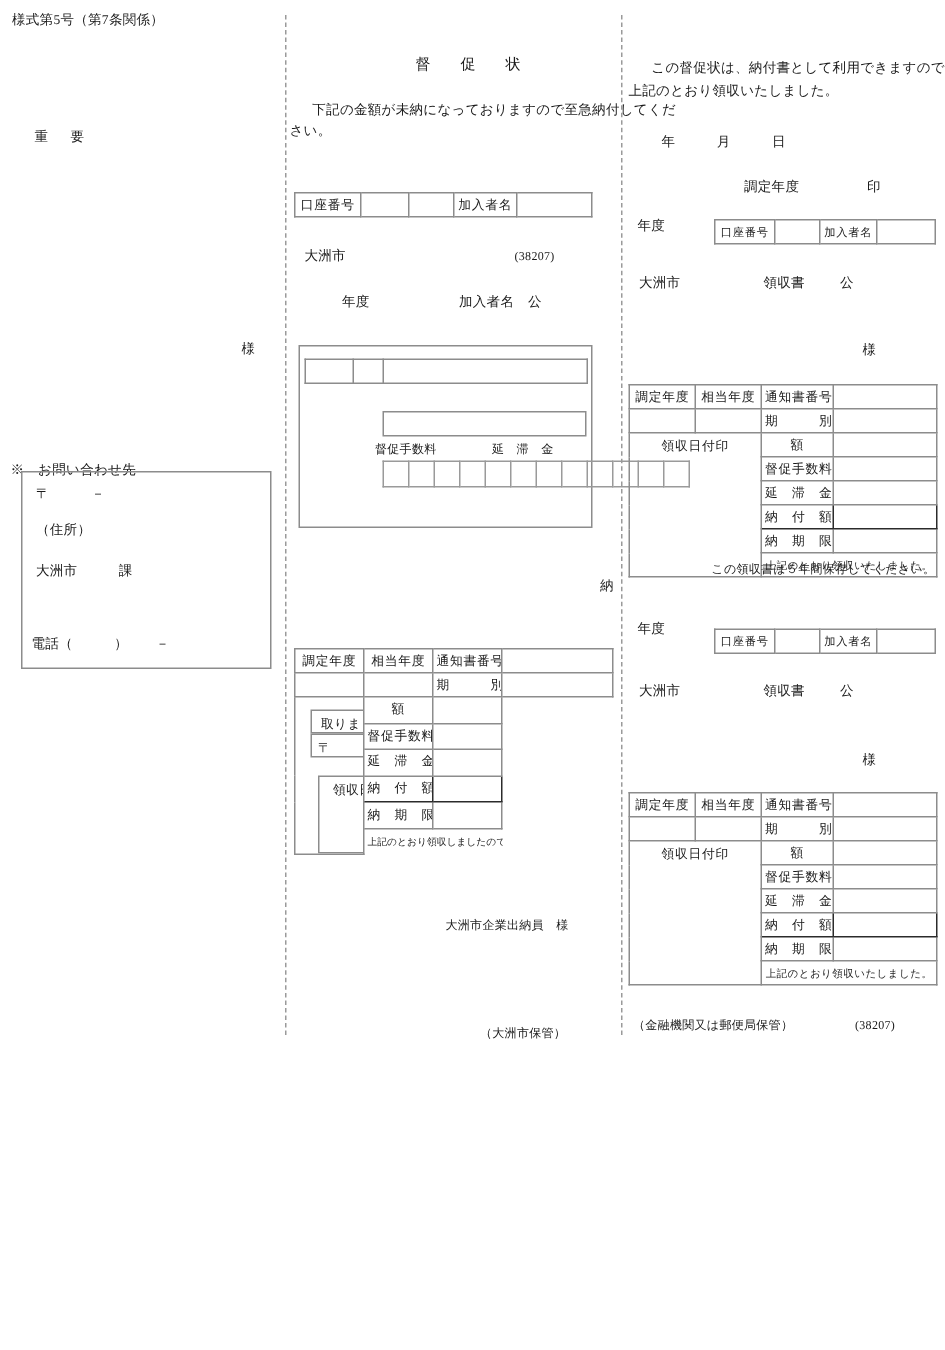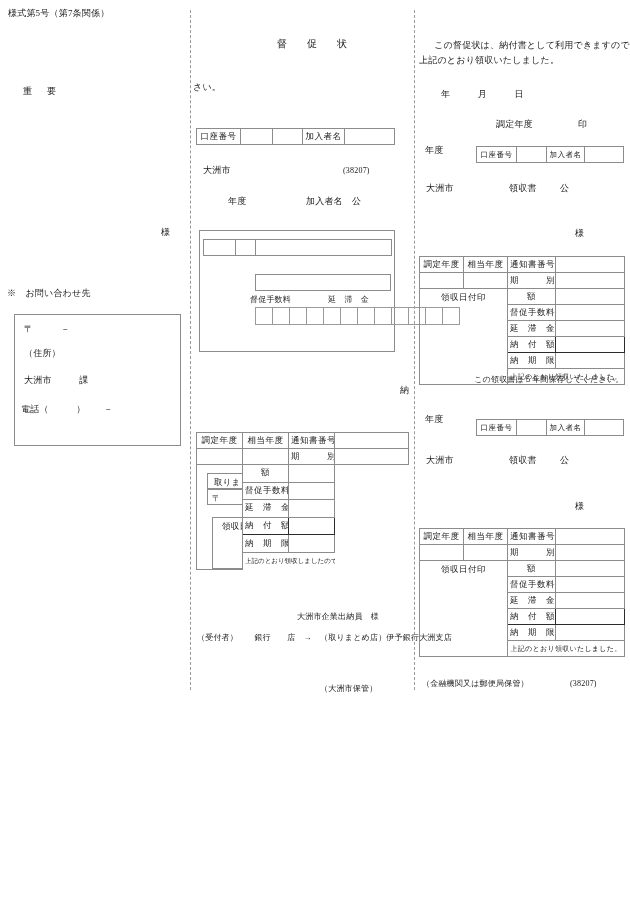--- a/index.html
+++ b/index.html
@@ -117,30 +117,31 @@
   <div class="cut" style="left:190px;"></div>
   <div class="cut" style="left:414px;"></div>
 
   <div class="t t9" style="left:8px; top:8px;">様式第5号（第7条関係）</div>
 
 
   <div class="t t9" style="left:23px; top:86px; letter-spacing:3px;">重　要</div>
 
   <div class="t t9" style="left:161px; top:227px;">様</div>
 
-  <div class="t t9" style="left:7px; top:288px;">※　お問い合わせ先</div>
+  <div class="t t9" style="left:7px; top:308px;">※　お問い合わせ先</div>
 
   <div class="box" style="left:14px; top:314px; width:167px; height:132px;"></div>
   <div class="t t9" style="left:24px; top:324px;"><span>〒</span>　　　<span>－</span></div>
   <div class="t t9" style="left:24px; top:348px;">（住所）</div>
   <div class="t t9" style="left:24px; top:375px;"><span>大洲市</span>　　　<span>課</span></div>
-  <div class="t t9" style="left:21px; top:404px;"><span>電話（　　　）</span>　　<span>－</span></div>
+  <div class="t t9" style="left:21px; top:424px;"><span>電話（　　　）</span>　　<span>－</span></div>
 
   <div class="t t10 wide4" style="left:277px; top:38px;">督　促　状</div>
 
+  <div class="t t9" style="left:199px; top:68px;">　下記の金額が未納になっておりますので至急納付してくだ</div>
   <div class="t t9" style="left:193px; top:82px;">さい。</div>
 
   <table class="grid" style="left:196px; top:128px; width:198px;">
     <colgroup>
         <col style="width:44px">
         <col style="width:32px">
         <col style="width:30px">
         <col style="width:42px">
         <col style="width:50px">
       </colgroup>
@@ -255,21 +256,20 @@
       <td class="blank"></td>
     </tr>
     <tr>
       <td class="nob" colspan="2" style="text-align:right; font-size:6.5px; padding-right:2px; border:none;">上記のとおり領収しましたので通知します。</td>
     </tr>
   </tbody>
     </table>
 
   <div class="t t8" style="left:297px; top:612px;">大洲市企業出納員　様</div>
 
-  <div class="t t8" style="left:197px; top:633px;">（受付者）　　銀行　　店　→　（取りまとめ店）伊予銀行大洲支店</div>
   <div class="t t8" style="left:320px; top:684px;">（大洲市保管）</div>
 
   <div class="t t9" style="left:425px; top:40px;">　この督促状は、納付書として利用できますので、下記納</div>
   <div class="t t9" style="left:419px; top:55px;">上記のとおり領収いたしました。</div>
 
   <div class="t t9" style="left:441px; top:89px;">年　　　月　　　日</div>
 
   <div class="t t9" style="left:496px; top:119px;">調定年度</div>
   <div class="t t9" style="left:578px; top:119px;">印</div>
 

